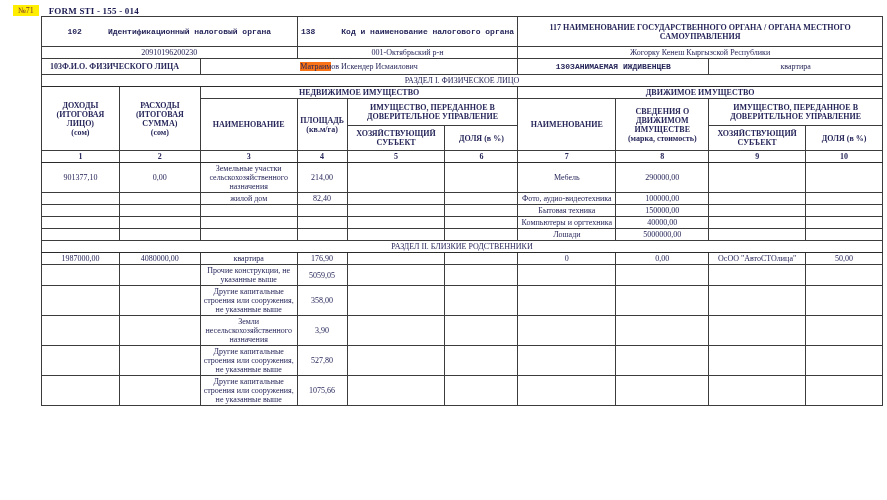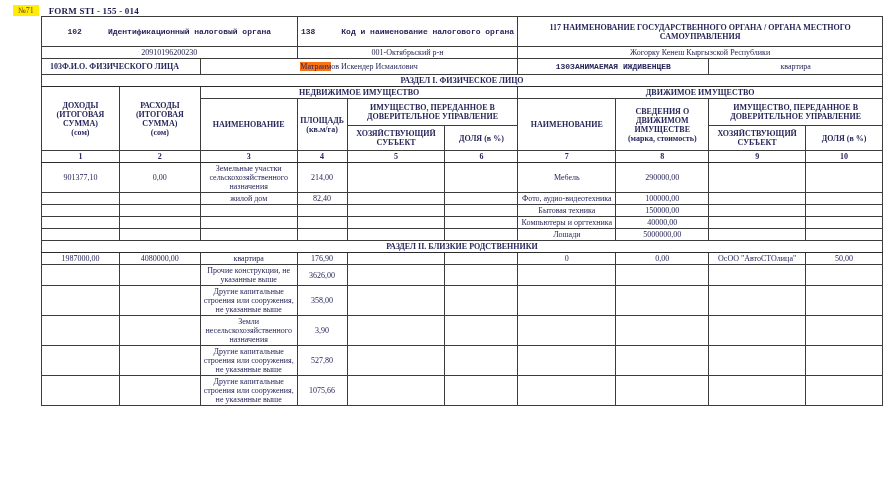--- a/index.html
+++ b/index.html
@@ -14,21 +14,21 @@
         border:1.5px solid #2a2a2a;}
   td{border:1px solid #3c3c3c;padding:1px 2px;text-align:center;vertical-align:middle;
      font-size:8px;overflow:hidden;word-wrap:break-word;}
   .b{font-weight:bold;}
   .pre{white-space:pre-line;}
   .code-label{display:flex;align-items:flex-end;justify-content:center;gap:26px;font-family:Liberation Mono, monospace;}
   .code-left{display:flex;align-items:center;}
   .code-left .code{margin-left:6px;}
   .code-left .lbl{flex:1;text-align:left;}
   .hl{background:#f97316;}
-  .section-cell{font-weight:bold;font-size:8px;border-top:1.5px solid #2a2a2a;
+  .section-cell{font-weight:normal;font-size:8px;border-top:1.5px solid #2a2a2a;
                 border-bottom:1.5px solid #2a2a2a;}
   tr.h30{height:30px} tr.h16{height:16px} tr.h10{height:10px}
   tr.h27{height:27px} tr.h25{height:25px} tr.h11{height:11px}
   .rows tr{height:12px;}
   .numrow td{font-weight:bold;border-bottom:1.5px solid #2a2a2a;}
   .val{font-size:8px;}
 </style>
 </head>
 <body>
 
@@ -95,21 +95,21 @@
       <td colspan="2" class="val">квартира</td>
     </tr>
 
     <tr class="h10">
       <td colspan="10" class="section-cell">РАЗДЕЛ I. ФИЗИЧЕСКОЕ ЛИЦО</td>
     </tr>
 
     <tr class="h10">
       <td rowspan="3" class="b pre">ДОХОДЫ
 (ИТОГОВАЯ
-СУММА)
+ЛИЦО)
 (сом)</td>
       <td rowspan="3" class="b pre">РАСХОДЫ
 (ИТОГОВАЯ
 СУММА)
 (сом)</td>
       <td colspan="4" class="b">НЕДВИЖИМОЕ ИМУЩЕСТВО</td>
       <td colspan="4" class="b">ДВИЖИМОЕ ИМУЩЕСТВО</td>
     </tr>
     <tr class="h27">
       <td rowspan="2" class="b">НАИМЕНОВАНИЕ</td>
@@ -220,21 +220,21 @@
           <td class="val"></td>
           <td class="val">0</td>
           <td class="val">0,00</td>
           <td class="val">ОсОО "АвтоСТОлица"</td>
           <td class="val">50,00</td>
         </tr>
         <tr>
           <td class="val"></td>
           <td class="val"></td>
           <td class="val">Прочие конструкции, не указанные выше</td>
-          <td class="val">3626,00</td>
+          <td class="val">5059,05</td>
           <td class="val"></td>
           <td class="val"></td>
           <td class="val"></td>
           <td class="val"></td>
           <td class="val"></td>
           <td class="val"></td>
         </tr>
         <tr>
           <td class="val"></td>
           <td class="val"></td>

